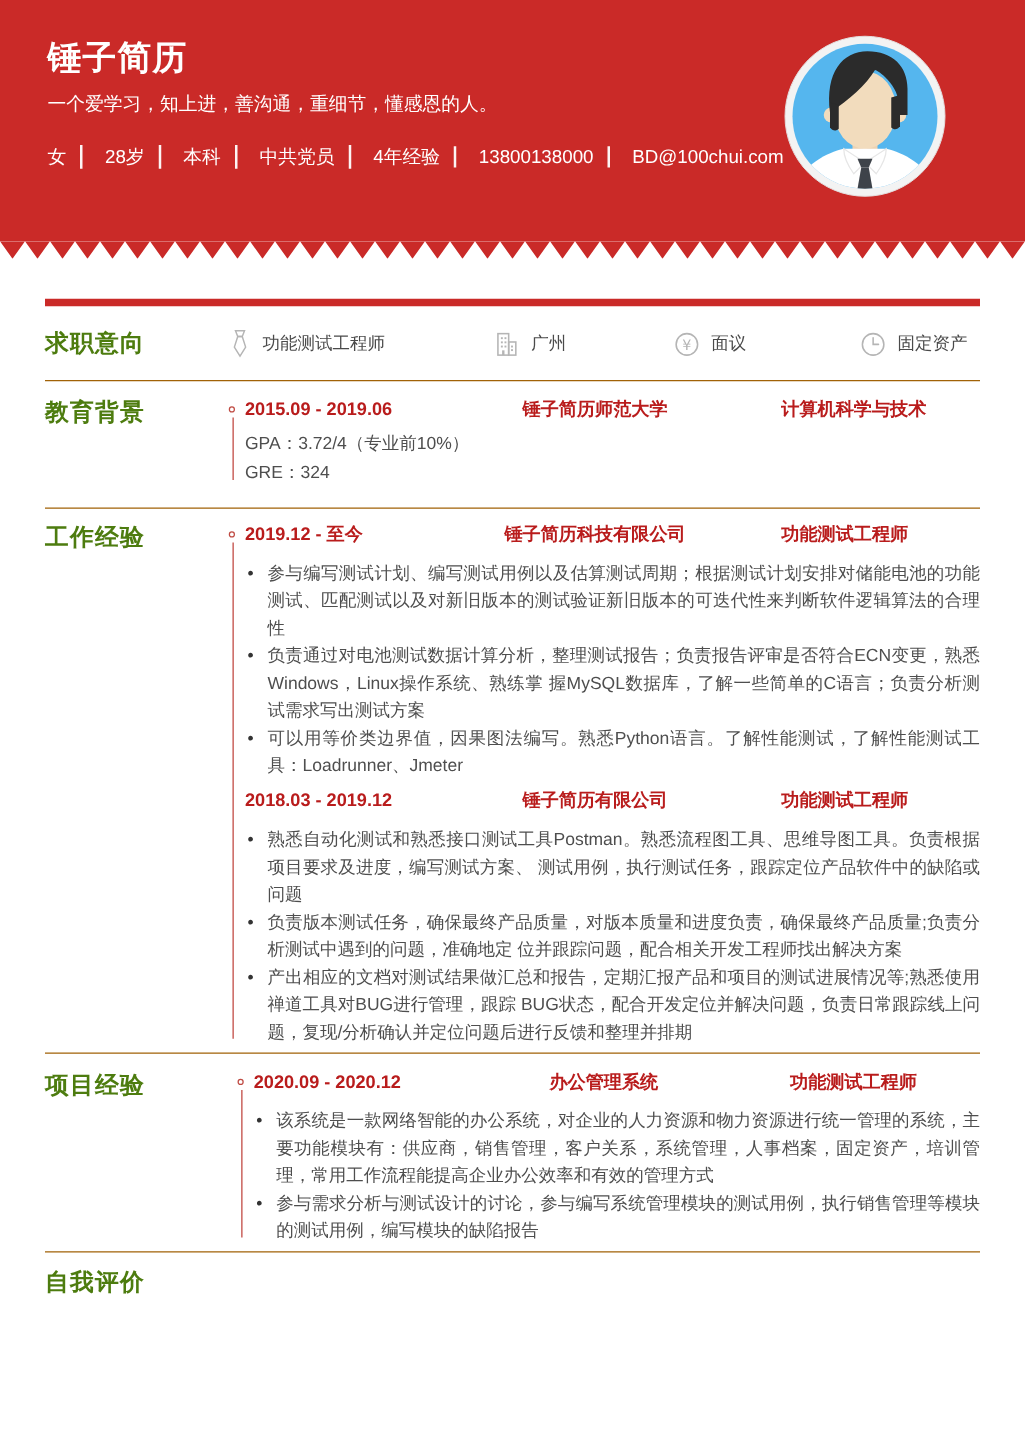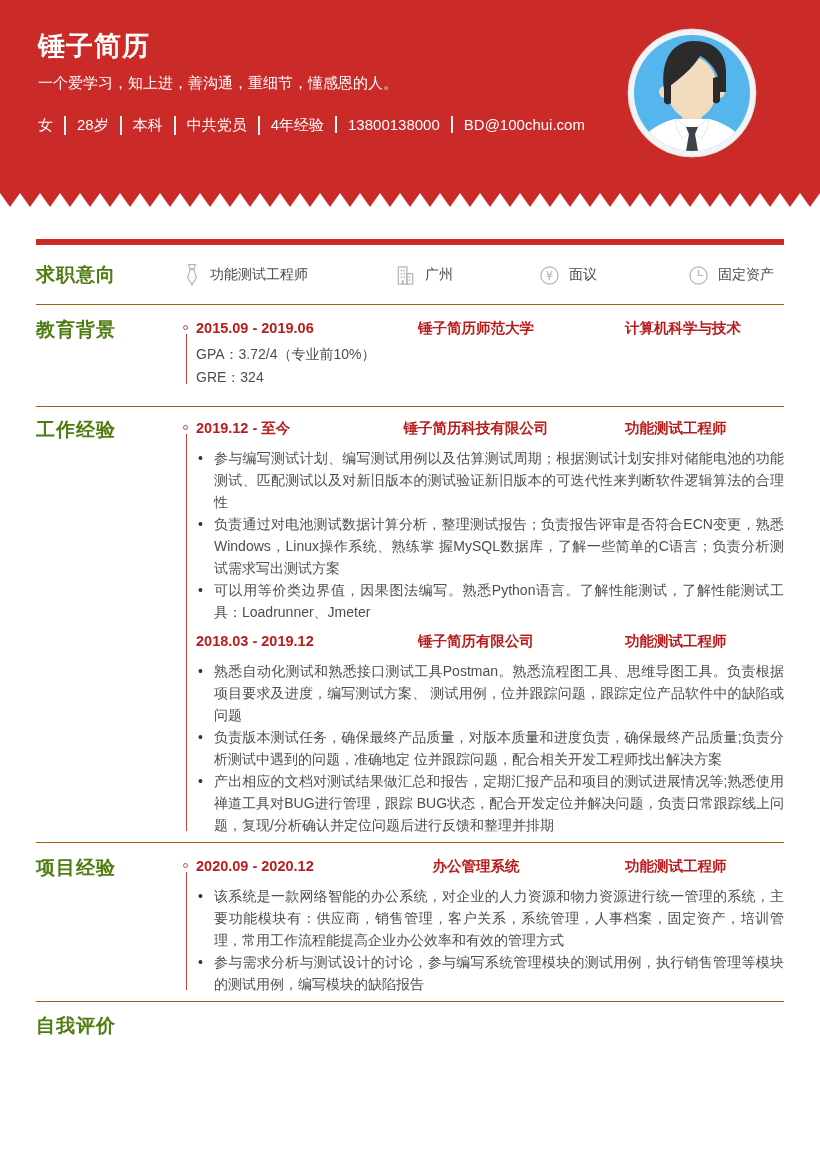--- a/index.html
+++ b/index.html
@@ -7,21 +7,21 @@
   html,body { background:#ffffff; }
   body { font-family:"Liberation Sans","DejaVu Sans",sans-serif; }
   .page { position:relative; width:820px; height:1160px; background:#ffffff; overflow:hidden; }
 
   
   .banner { position:relative; width:820px; height:193px; background:#ca2a28; color:#ffffff; }
   .banner-name { position:absolute; left:38px; top:28px; font-size:27px; font-weight:bold; letter-spacing:1px; }
   .banner-tagline { position:absolute; left:38px; top:74px; font-size:15px; }
   .banner-info { position:absolute; left:38px; top:116px; font-size:15px; white-space:nowrap; }
   .banner-info span { display:inline-block; }
-  .banner-info span + span { border-left:2px solid rgba(255,255,255,0.95); padding-left:11px; margin-left:11px; }
+  .banner-info span + span { border-left:2px solid rgba(255,255,255,0.95); padding-left:18px; margin-left:11px; }
   .zigzag { display:block; width:820px; height:14px; }
 
   .avatar { position:absolute; left:627px; top:28px; width:130px; height:130px; }
 
   
   .content { margin:0 36px; width:748px; }
   .red-bar { margin-top:32px; height:6px; background:#ca2a28; }
 
   .section { display:flex; align-items:flex-start; }
   .section + .section { border-top:1px solid #a16207; }
@@ -30,21 +30,21 @@
 
   
   .sec-intent { padding:17px 0 16px 0; align-items:center; }
   .intent-grid { display:grid; grid-template-columns:212px 144px 149px 1fr; align-items:center; }
   .jr-item { display:flex; align-items:center; color:#4a4a4a; font-size:14px; }
   .jr-item svg { flex:0 0 auto; margin-right:9px; }
 
   
   .sec-edu   { padding:12px 0 17px 0; }
   .sec-work  { padding:10px 0 6px 0; }
-  .sec-proj  { padding:12px 0 6px 0; }
+  .sec-proj  { padding:12px 0 6px 0;gap:7px; }
   .sec-eval  { padding:11px 0 0 0; }
 
   .tl { position:relative; padding-left:13px; }
   .tl-line { position:absolute; left:3px; top:17px; bottom:5px; width:1px; background:#c0443e; }
   .tl-dot { position:absolute; left:0; top:8px; width:5px; height:5px; border:1.5px solid #bf4a42; border-radius:50%; background:#fff; }
 
   .eh { display:flex; font-size:14.5px; font-weight:bold; color:#b91c1c; line-height:22px; }
   .eh-date { flex:0 0 155px; }
   .eh-mid { flex:0 0 250px; text-align:center; }
   .eh-right { flex:1; padding-left:24px; }
@@ -184,21 +184,21 @@
             </ul>
         </div>
 
         <div class="job-block">
           <div class="eh">
             <span class="eh-date">2018.03 - 2019.12</span>
             <span class="eh-mid">锤子简历有限公司</span>
             <span class="eh-right">功能测试工程师</span>
           </div>
           <ul class="bullets">
-              <li>熟悉自动化测试和熟悉接口测试工具Postman。熟悉流程图工具、思维导图工具。负责根据项目要求及进度，编写测试方案、 测试用例，位并跟踪问题，跟踪定位产品软件中的缺陷或问题</li>
+              <li>熟悉自动化测试和熟悉接口测试工具Postman。熟悉流程图工具、思维导图工具。负责根据项目要求及进度，编写测试方案、 测试用例，执行测试任务，跟踪定位产品软件中的缺陷或问题</li>
               <li>负责版本测试任务，确保最终产品质量，对版本质量和进度负责，确保最终产品质量;负责分析测试中遇到的问题，准确地定 位并跟踪问题，配合相关开发工程师找出解决方案</li>
               <li>产出相应的文档对测试结果做汇总和报告，定期汇报产品和项目的测试进展情况等;熟悉使用禅道工具对BUG进行管理，跟踪 BUG状态，配合开发定位并解决问题，负责日常跟踪线上问题，复现/分析确认并定位问题后进行反馈和整理并排期</li>
             </ul>
         </div>
       </div>
     </div>
 
     <div class="section sec-proj">
       <div class="sec-title">项目经验</div>
       <div class="sec-body tl">

